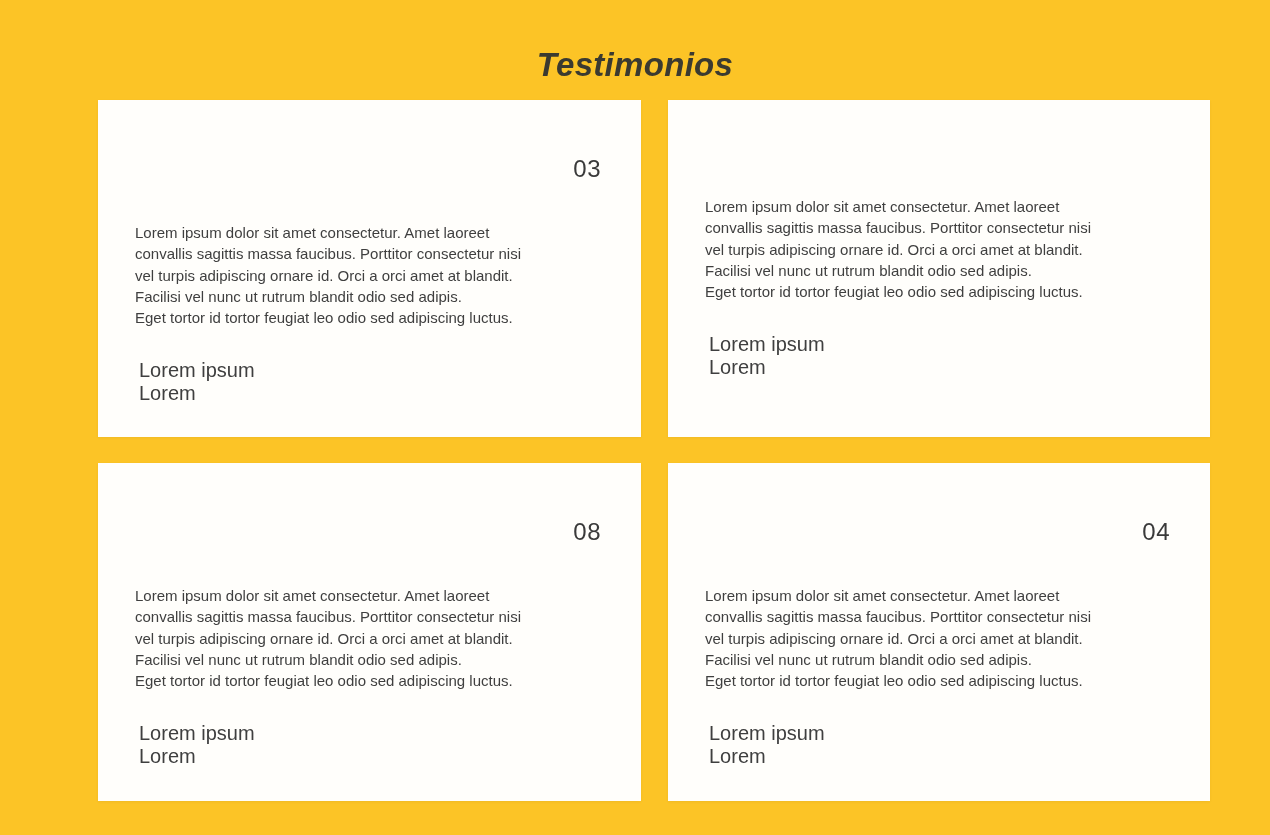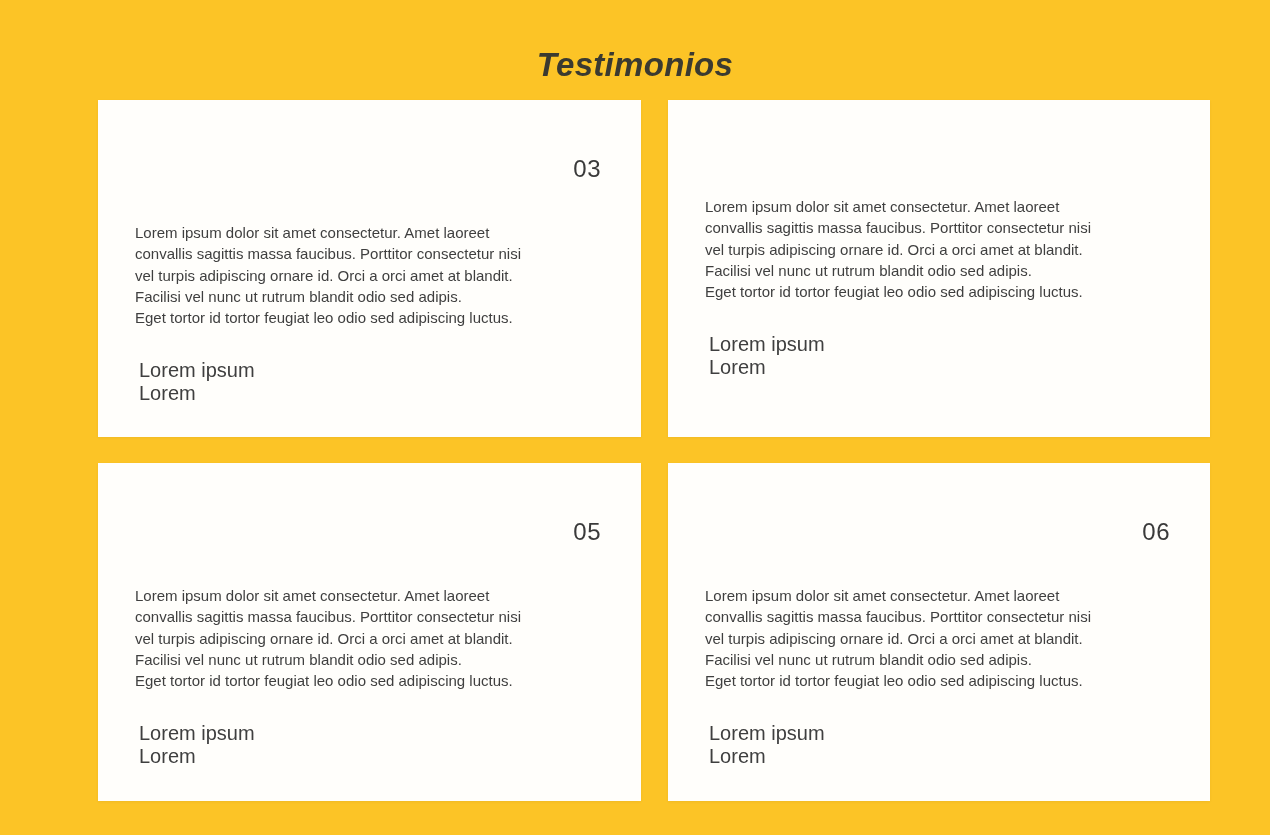--- a/index.html
+++ b/index.html
@@ -95,36 +95,36 @@
         <div>Facilisi vel nunc ut rutrum blandit odio sed adipis.</div>
         <div>Eget tortor id tortor feugiat leo odio sed adipiscing luctus.</div>
       </div>
       <div class="card-author">
         <div>Lorem ipsum</div>
         <div>Lorem</div>
       </div>
     </article>
 
     <article class="card">
-      <div class="card-number">05</div>
+      <div class="card-number">08</div>
       <div class="card-text">
         <div>Lorem ipsum dolor sit amet consectetur. Amet laoreet</div>
         <div>convallis sagittis massa faucibus. Porttitor consectetur nisi</div>
         <div>vel turpis adipiscing ornare id. Orci a orci amet at blandit.</div>
         <div>Facilisi vel nunc ut rutrum blandit odio sed adipis.</div>
         <div>Eget tortor id tortor feugiat leo odio sed adipiscing luctus.</div>
       </div>
       <div class="card-author">
         <div>Lorem ipsum</div>
         <div>Lorem</div>
       </div>
     </article>
 
     <article class="card">
-      <div class="card-number">06</div>
+      <div class="card-number">04</div>
       <div class="card-text">
         <div>Lorem ipsum dolor sit amet consectetur. Amet laoreet</div>
         <div>convallis sagittis massa faucibus. Porttitor consectetur nisi</div>
         <div>vel turpis adipiscing ornare id. Orci a orci amet at blandit.</div>
         <div>Facilisi vel nunc ut rutrum blandit odio sed adipis.</div>
         <div>Eget tortor id tortor feugiat leo odio sed adipiscing luctus.</div>
       </div>
       <div class="card-author">
         <div>Lorem ipsum</div>
         <div>Lorem</div>

